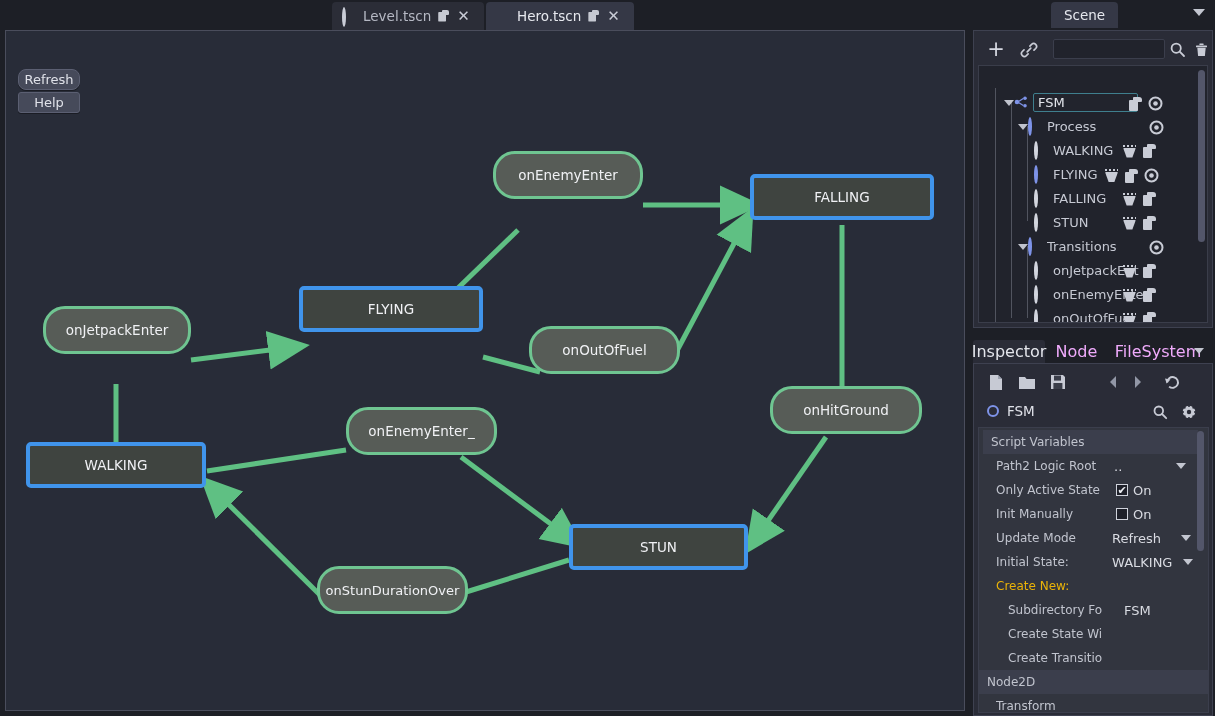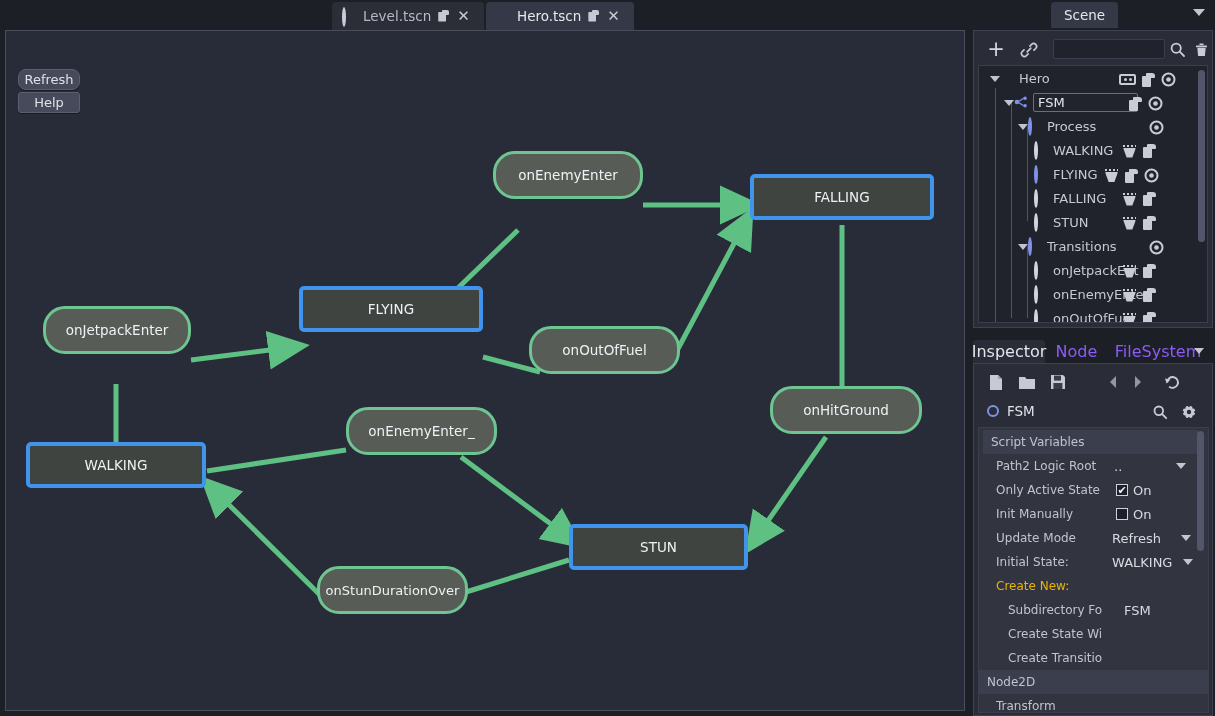--- a/index.html
+++ b/index.html
@@ -93,21 +93,21 @@
     display:flex;align-items:center;justify-content:center;gap:2px;}
   .ico-signal i{width:3px;height:3px;background:#c9ccd6;border-radius:50%;display:block;}
   .treeline{position:absolute;background:#51545f;}
   .tscroll{position:absolute;right:2px;width:7px;background:#53566a;border-radius:4px;}
 
   
   .insp-tabs{position:absolute;left:973px;top:340px;height:23px;display:flex;font-size:16px;}
   .itab{height:23px;display:flex;align-items:center;justify-content:center;box-sizing:border-box;
     border-radius:3px 3px 0 0;}
   .itab.active{background:#2a2c37;color:#e4e6ec;}
-  .itab.inactive{color:#8b5cf6;}
+  .itab.inactive{color:#f0abfc;}
   .insp-caret{position:absolute;right:4px;top:8px;width:0;height:0;
     border-left:5px solid transparent;border-right:5px solid transparent;border-top:6px solid #c3c6d0;}
 
   .ins-tool{position:absolute;color:#c7cad4;}
   .prop-row{position:absolute;left:5px;width:228px;height:24px;display:flex;align-items:center;
     box-sizing:border-box;}
   .prop-name{font-size:12px;color:#c1c4ce;white-space:nowrap;overflow:hidden;}
   .prop-val{position:absolute;font-size:13px;color:#d9dbe2;display:flex;align-items:center;gap:5px;}
   .hdr-row{background:#3b3e4c;}
   .sub-hdr{color:#eab308;}
@@ -246,38 +246,20 @@
       </div>
     </div>
 
     <div class="treebox">
 
       <div class="treeline" style="left:16px;top:22px;width:1px;height:234px;"></div>
       <div class="treeline" style="left:32px;top:36px;width:1px;height:216px;"></div>
       <div class="treeline" style="left:48px;top:60px;width:1px;height:95px;"></div>
       <div class="treeline" style="left:48px;top:180px;width:1px;height:72px;"></div>
 
-      <div class="trow" style="top:0px;padding-left:8px;">
-        <span class="tcaret"></span>
-        <span class="node-ico"><span class="world-ico"></span></span>
-        <span class="tlabel">Hero</span>
-        <span class="rowicons" style="left:140px;top:6px;">
-          <span class="ico-signal">
-              <i></i>
-              <i></i>
-            </span>
-          <span class="ico-script"></span>
-          <span class="ico-eye">
-            <svg width="15" height="15" viewBox="0 0 15 15">
-                <circle cx="7.5" cy="7.5" r="6" fill="none" stroke="#c9ccd6" stroke-width="2"></circle>
-                <circle cx="7.5" cy="7.5" r="2.3" fill="#c9ccd6"></circle>
-              </svg>
-          </span>
-        </span>
-      </div>
 
       <div class="trow selected" style="top:24px;padding-left:22px;">
         <span class="tcaret"></span>
         <span class="node-ico">
           <svg width="14" height="14" viewBox="0 0 14 14">
               <g fill="#7e93e8">
                 <circle cx="3" cy="7" r="2.3"></circle>
                 <circle cx="11" cy="3.2" r="1.8"></circle>
                 <circle cx="11" cy="10.8" r="1.8"></circle>
               </g>

